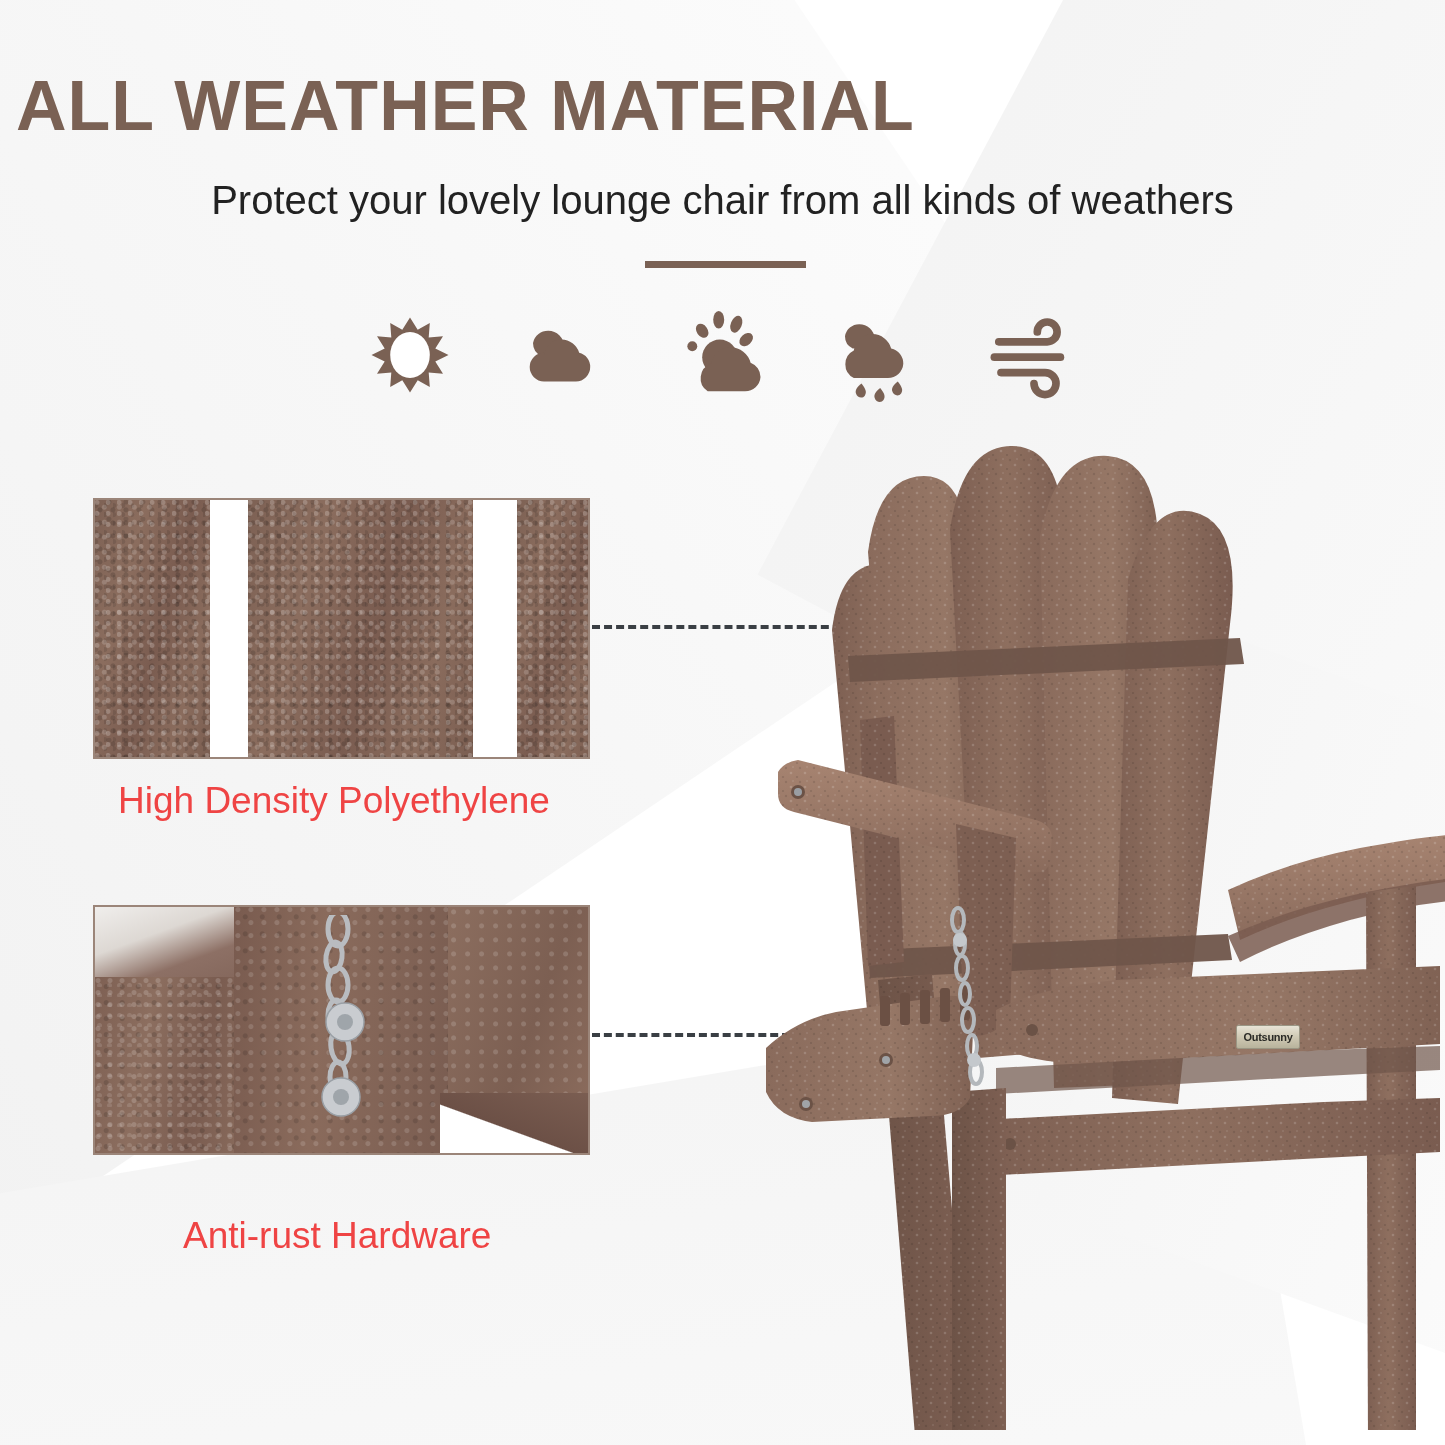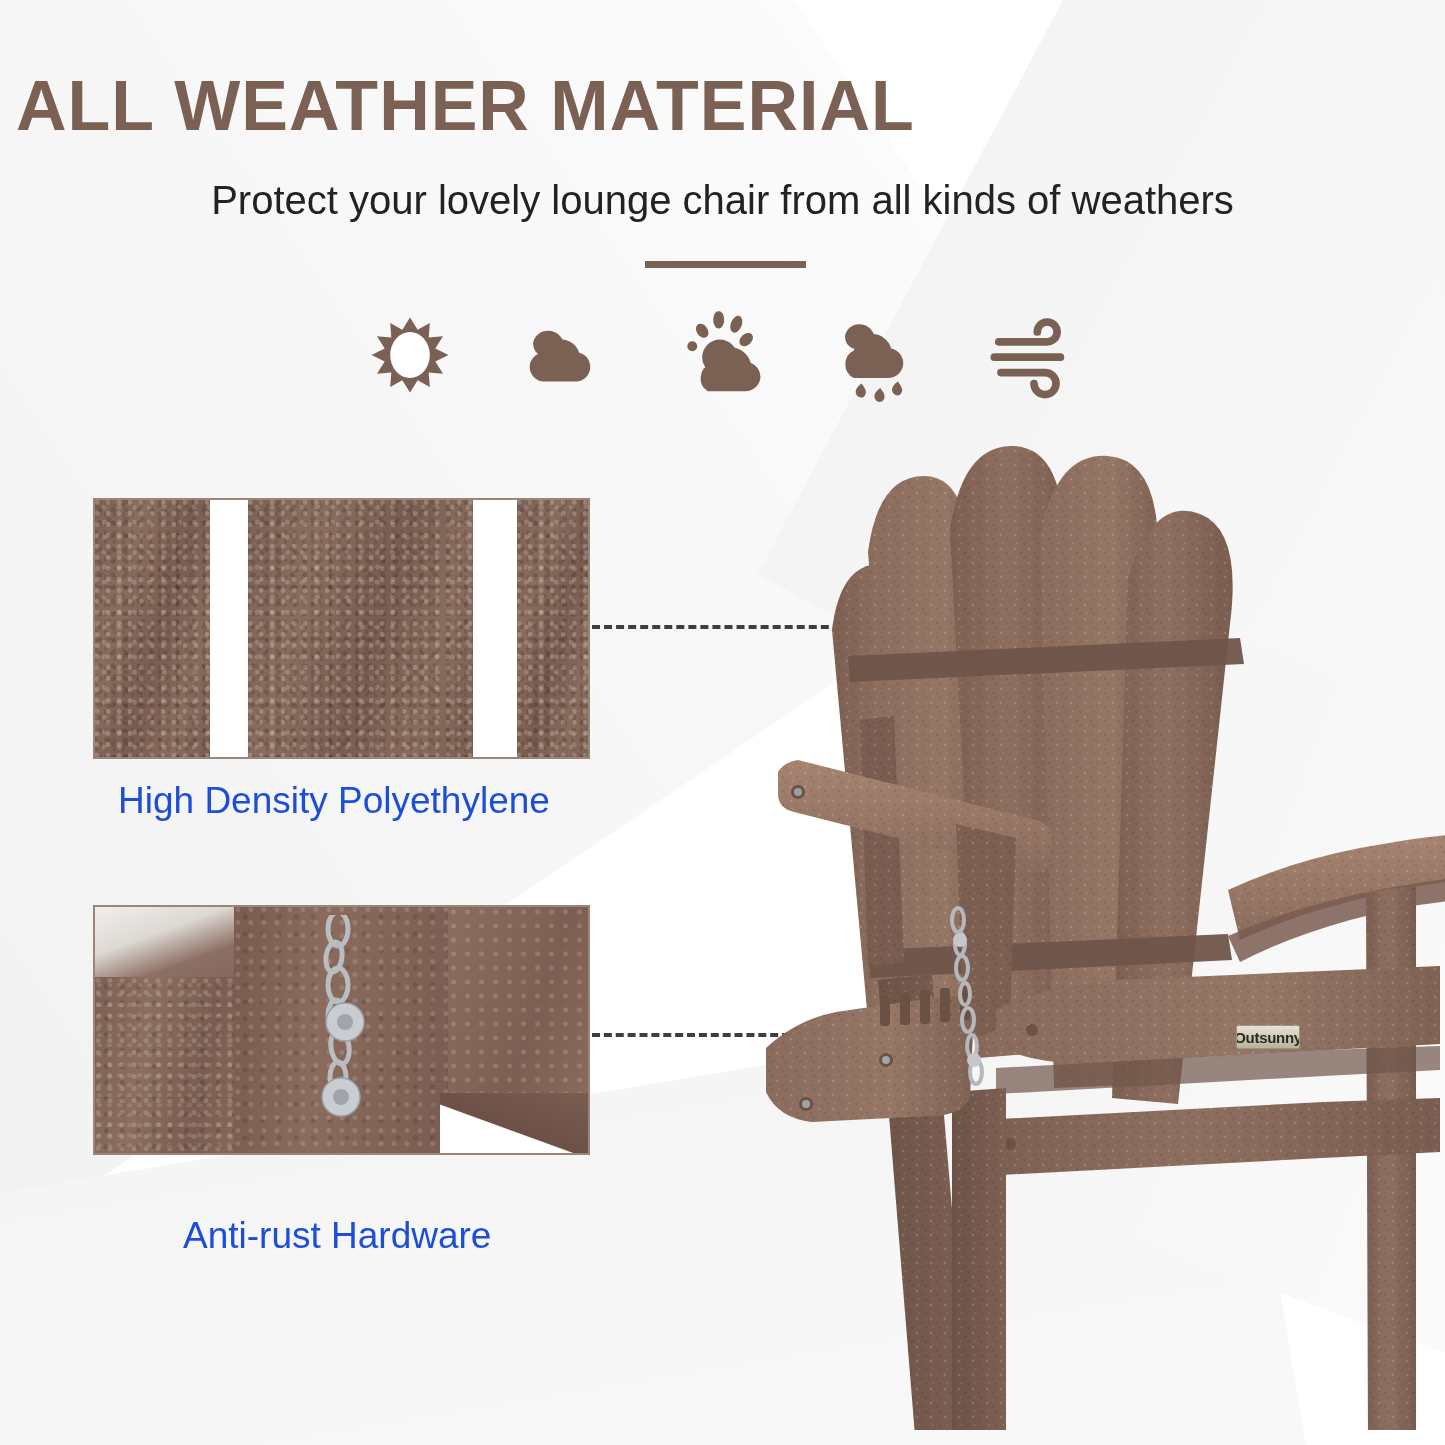--- a/index.html
+++ b/index.html
@@ -39,21 +39,21 @@
   
   #icons{position:absolute;left:355px;top:300px;width:735px;height:110px;}
   .wicon{position:absolute;top:0;width:110px;height:110px;}
   .wicon svg{display:block;width:110px;height:110px;}
 
   
   .panel{position:absolute;border:2px solid #9b8579;box-sizing:border-box;overflow:hidden;background:#ffffff;}
   #panel-hdpe{left:93px;top:498px;width:497px;height:261px;}
   #panel-hw{left:93px;top:905px;width:497px;height:250px;}
 
-  .caption{position:absolute;font-size:37px;color:#1d4ed8;white-space:nowrap;}
+  .caption{position:absolute;font-size:37px;color:#ef4444;white-space:nowrap;}
   #caption-hdpe{left:118px;top:780px;}
   #caption-hw{left:183px;top:1195px;margin-top:20px;}
 
   
   .hdpe-slat{position:absolute;top:0;height:100%;
     background:
       radial-gradient(circle at 18% 22%, rgba(255,255,255,.20) 0 2px, transparent 3px),
       radial-gradient(circle at 62% 48%, rgba(255,255,255,.16) 0 2px, transparent 3px),
       radial-gradient(circle at 38% 76%, rgba(0,0,0,.14) 0 2px, transparent 3px),
       radial-gradient(circle at 82% 12%, rgba(0,0,0,.12) 0 2px, transparent 3px),
@@ -84,21 +84,21 @@
   
   #chair{position:absolute;left:760px;top:420px;width:700px;height:1010px;}
   #chair svg{display:block;width:700px;height:1010px;}
 
   
   #brand-plate{
     position:absolute;left:1236px;top:1025px;width:62px;height:22px;
     background:linear-gradient(180deg,#e8e4d6 0%,#cfc9b4 50%,#b8b39c 100%);
     border:1px solid #9a9684;border-radius:2px;
     display:flex;align-items:center;justify-content:center;
-    font-size:15px;font-weight:bold;color:#2a2a26;letter-spacing:-.3px;
+    font-size:11px;font-weight:bold;color:#2a2a26;letter-spacing:-.3px;
     overflow:hidden;
   }
 </style>
 </head>
 <body>
 
 <div id="bg">
   <div class="band b1"></div>
   <div class="band b2"></div>
   <div class="band b3"></div>

